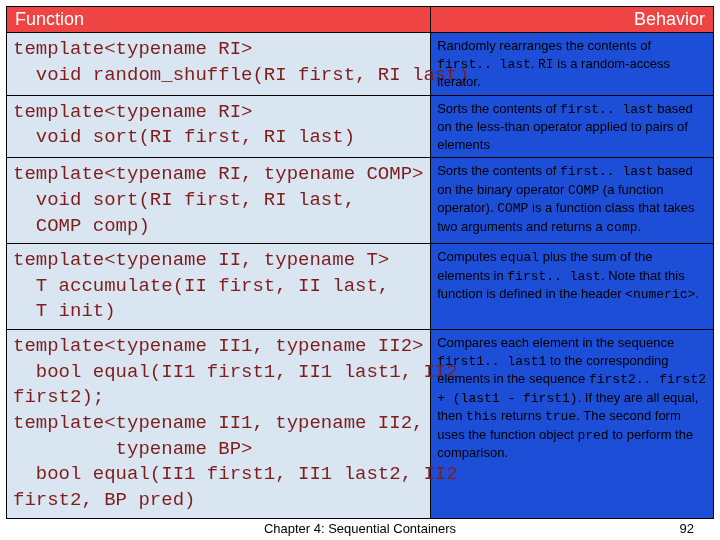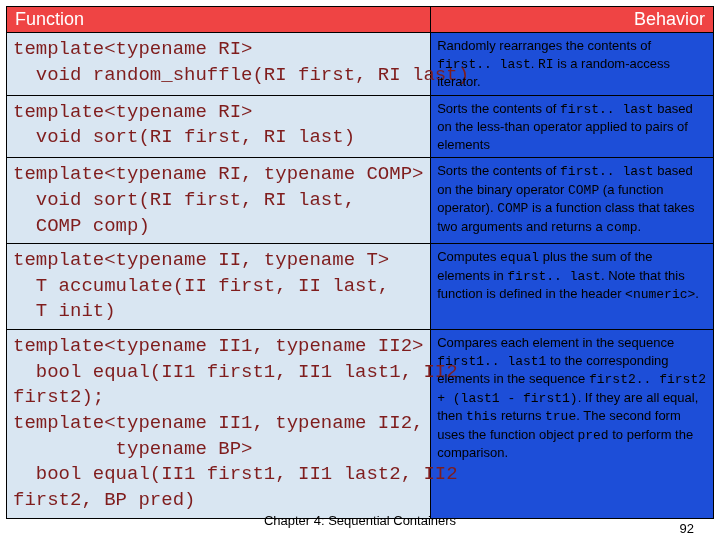--- a/index.html
+++ b/index.html
@@ -60,21 +60,21 @@
     left: 0;
     bottom: 4px;
     width: 100%;
     font-size: 13px;
     color: #000;
   }
   .footer-title {
     position: absolute;
     left: 50%;
     transform: translateX(-50%);
-    bottom: 8px;
+    bottom: 0;
   }
   .footer-page {
     position: absolute;
     right: 26px;
     bottom: 0;
   }
 </style>
 </head>
 <body>
 

